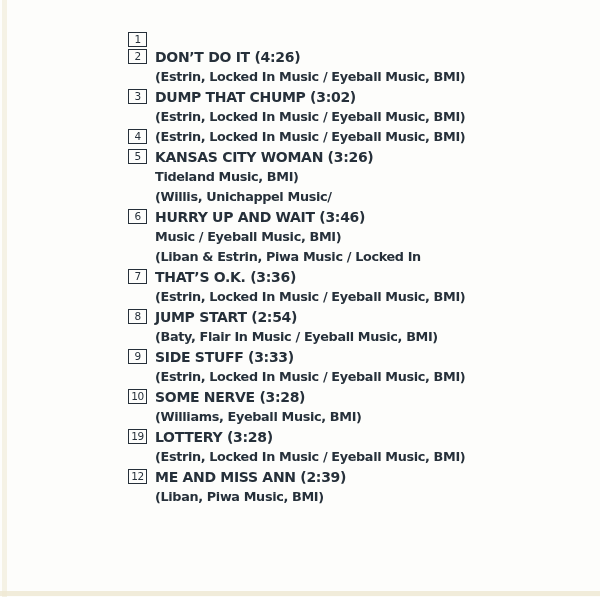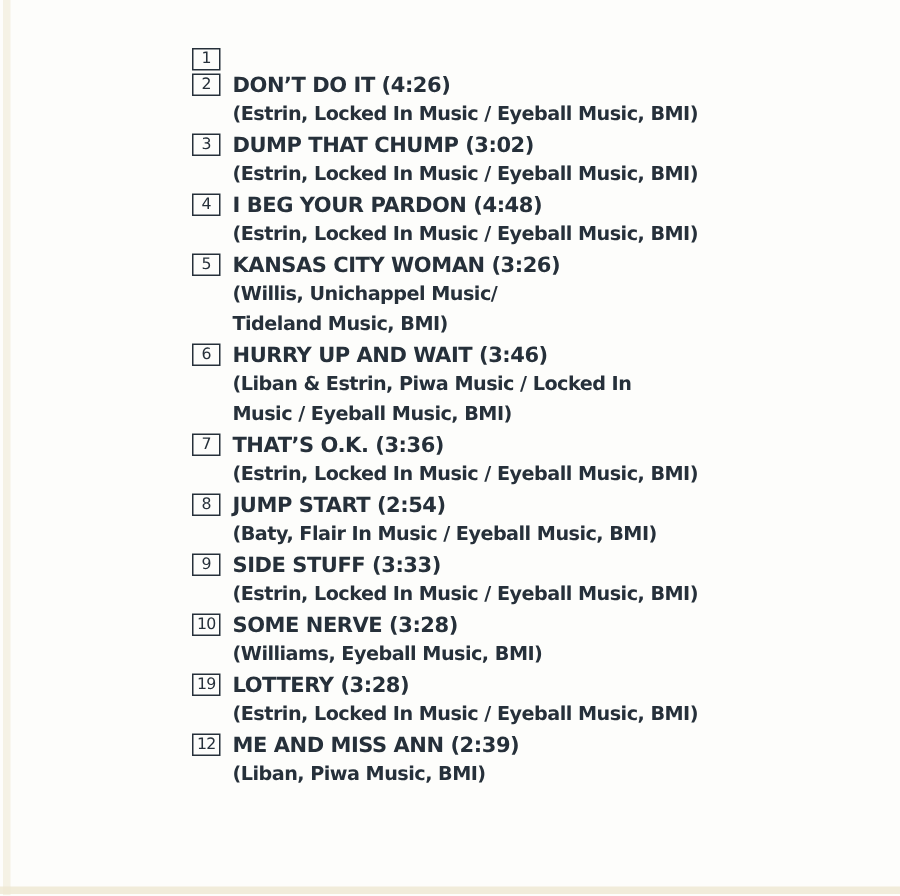--- a/index.html
+++ b/index.html
@@ -103,38 +103,37 @@
       <div class="track">
         <span class="num-box">3</span>
         <div class="track-text">
           <div class="track-title">DUMP THAT CHUMP (3:02)</div>
           <div class="track-credit">(Estrin, Locked In Music / Eyeball Music, BMI)</div>
         </div>
       </div>
       <div class="track">
         <span class="num-box">4</span>
         <div class="track-text">
-          <div class="track-title">I BEG YOUR PARDON (4:48)</div>
           <div class="track-credit">(Estrin, Locked In Music / Eyeball Music, BMI)</div>
         </div>
       </div>
       <div class="track">
         <span class="num-box">5</span>
         <div class="track-text">
           <div class="track-title">KANSAS CITY WOMAN (3:26)</div>
+          <div class="track-credit">Tideland Music, BMI)</div>
           <div class="track-credit">(Willis, Unichappel Music/</div>
-          <div class="track-credit">Tideland Music, BMI)</div>
         </div>
       </div>
       <div class="track">
         <span class="num-box">6</span>
         <div class="track-text">
           <div class="track-title">HURRY UP AND WAIT (3:46)</div>
+          <div class="track-credit">Music / Eyeball Music, BMI)</div>
           <div class="track-credit">(Liban &amp; Estrin, Piwa Music / Locked In</div>
-          <div class="track-credit">Music / Eyeball Music, BMI)</div>
         </div>
       </div>
       <div class="track">
         <span class="num-box">7</span>
         <div class="track-text">
           <div class="track-title">THAT’S O.K. (3:36)</div>
           <div class="track-credit">(Estrin, Locked In Music / Eyeball Music, BMI)</div>
         </div>
       </div>
       <div class="track">

